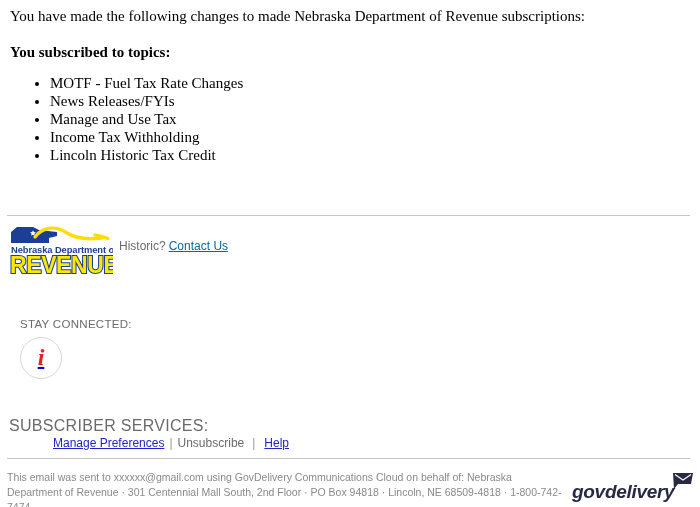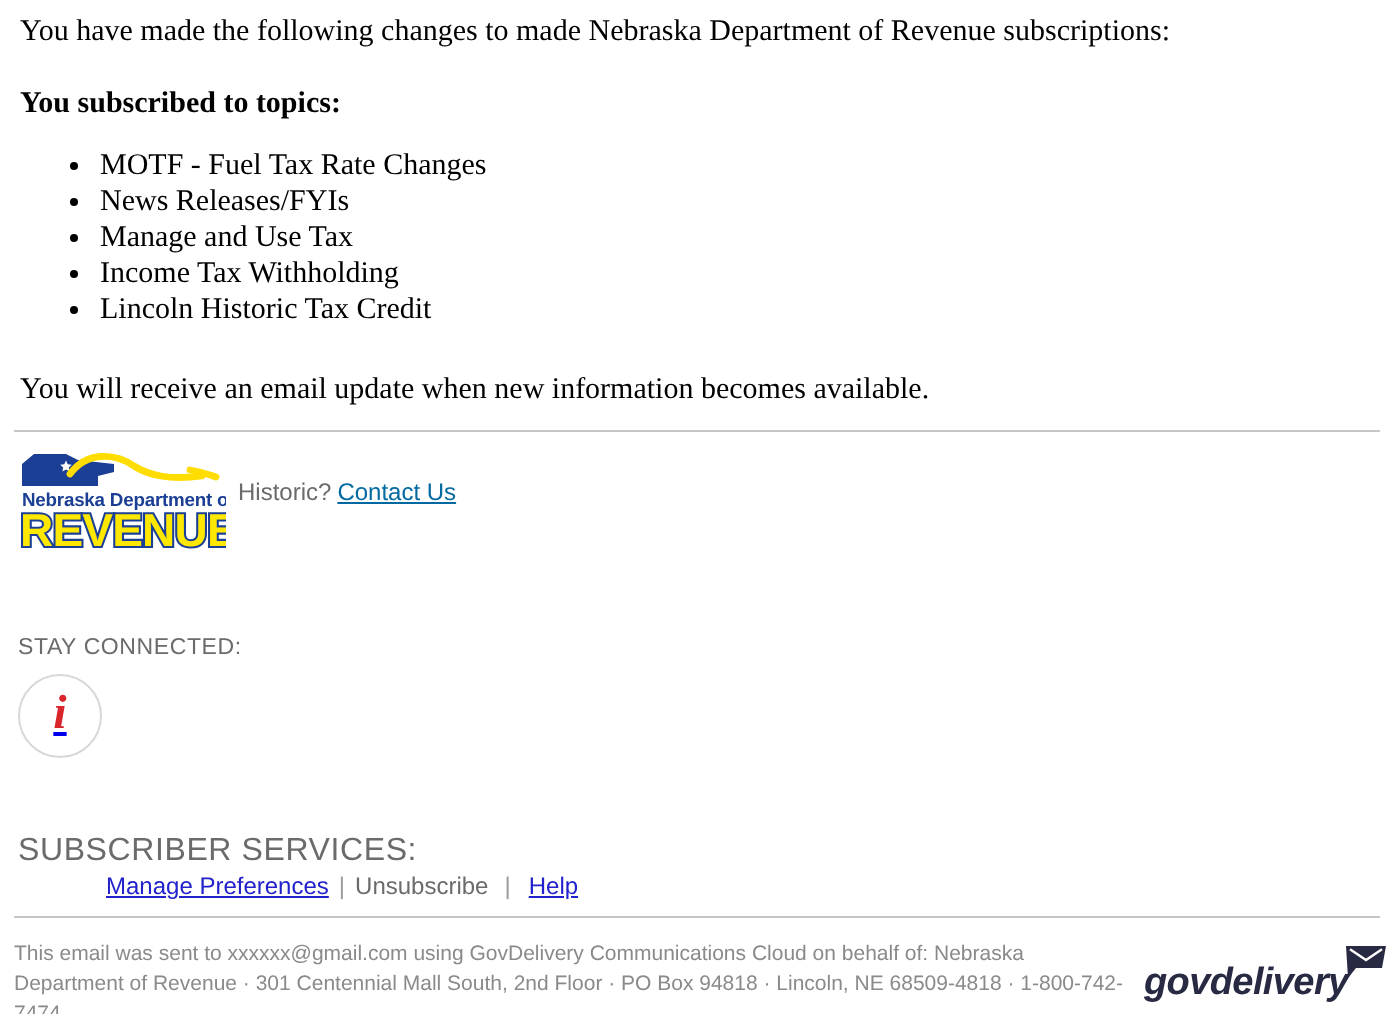--- a/index.html
+++ b/index.html
@@ -109,21 +109,21 @@
     color: #6b6b6b;
   }
   a.contact-link {
     color: #0369a1;
     margin-left: 3px;
   }
 
   
   .stay-connected {
     position: absolute;
-    left: 9px;
+    left: 20px;
     top: 317px;
     width: 300px;
   }
   .stay-connected-label {
     font-family: "Liberation Sans", "DejaVu Sans", sans-serif;
     font-size: 11.5px;
     letter-spacing: 0.3px;
     color: #6b6b6b;
     line-height: 14px;
     margin-bottom: 6px;
@@ -248,21 +248,20 @@
   <p class="subscribed-heading">You subscribed to topics:</p>
 
   <ul class="topic-list">
     <li>MOTF - Fuel Tax Rate Changes</li>
     <li>News Releases/FYIs</li>
     <li>Manage and Use Tax</li>
     <li>Income Tax Withholding</li>
     <li>Lincoln Historic Tax Credit</li>
   </ul>
 
-  <p class="closing-line">You will receive an email update when new information becomes available.</p>
 </div>
 
 <hr class="rule rule-top">
 
 <div class="agency-row">
 
   <div class="nebraska-logo">
     <svg width="104" height="52" viewBox="0 0 104 52" xmlns="http://www.w3.org/2000/svg">
 
       <path d="M2 8 L2 19 L40 19 L40 14 L48 12 L48 8 L30 6 L24 3 L8 3 Z" fill="#1b3f94"></path>

